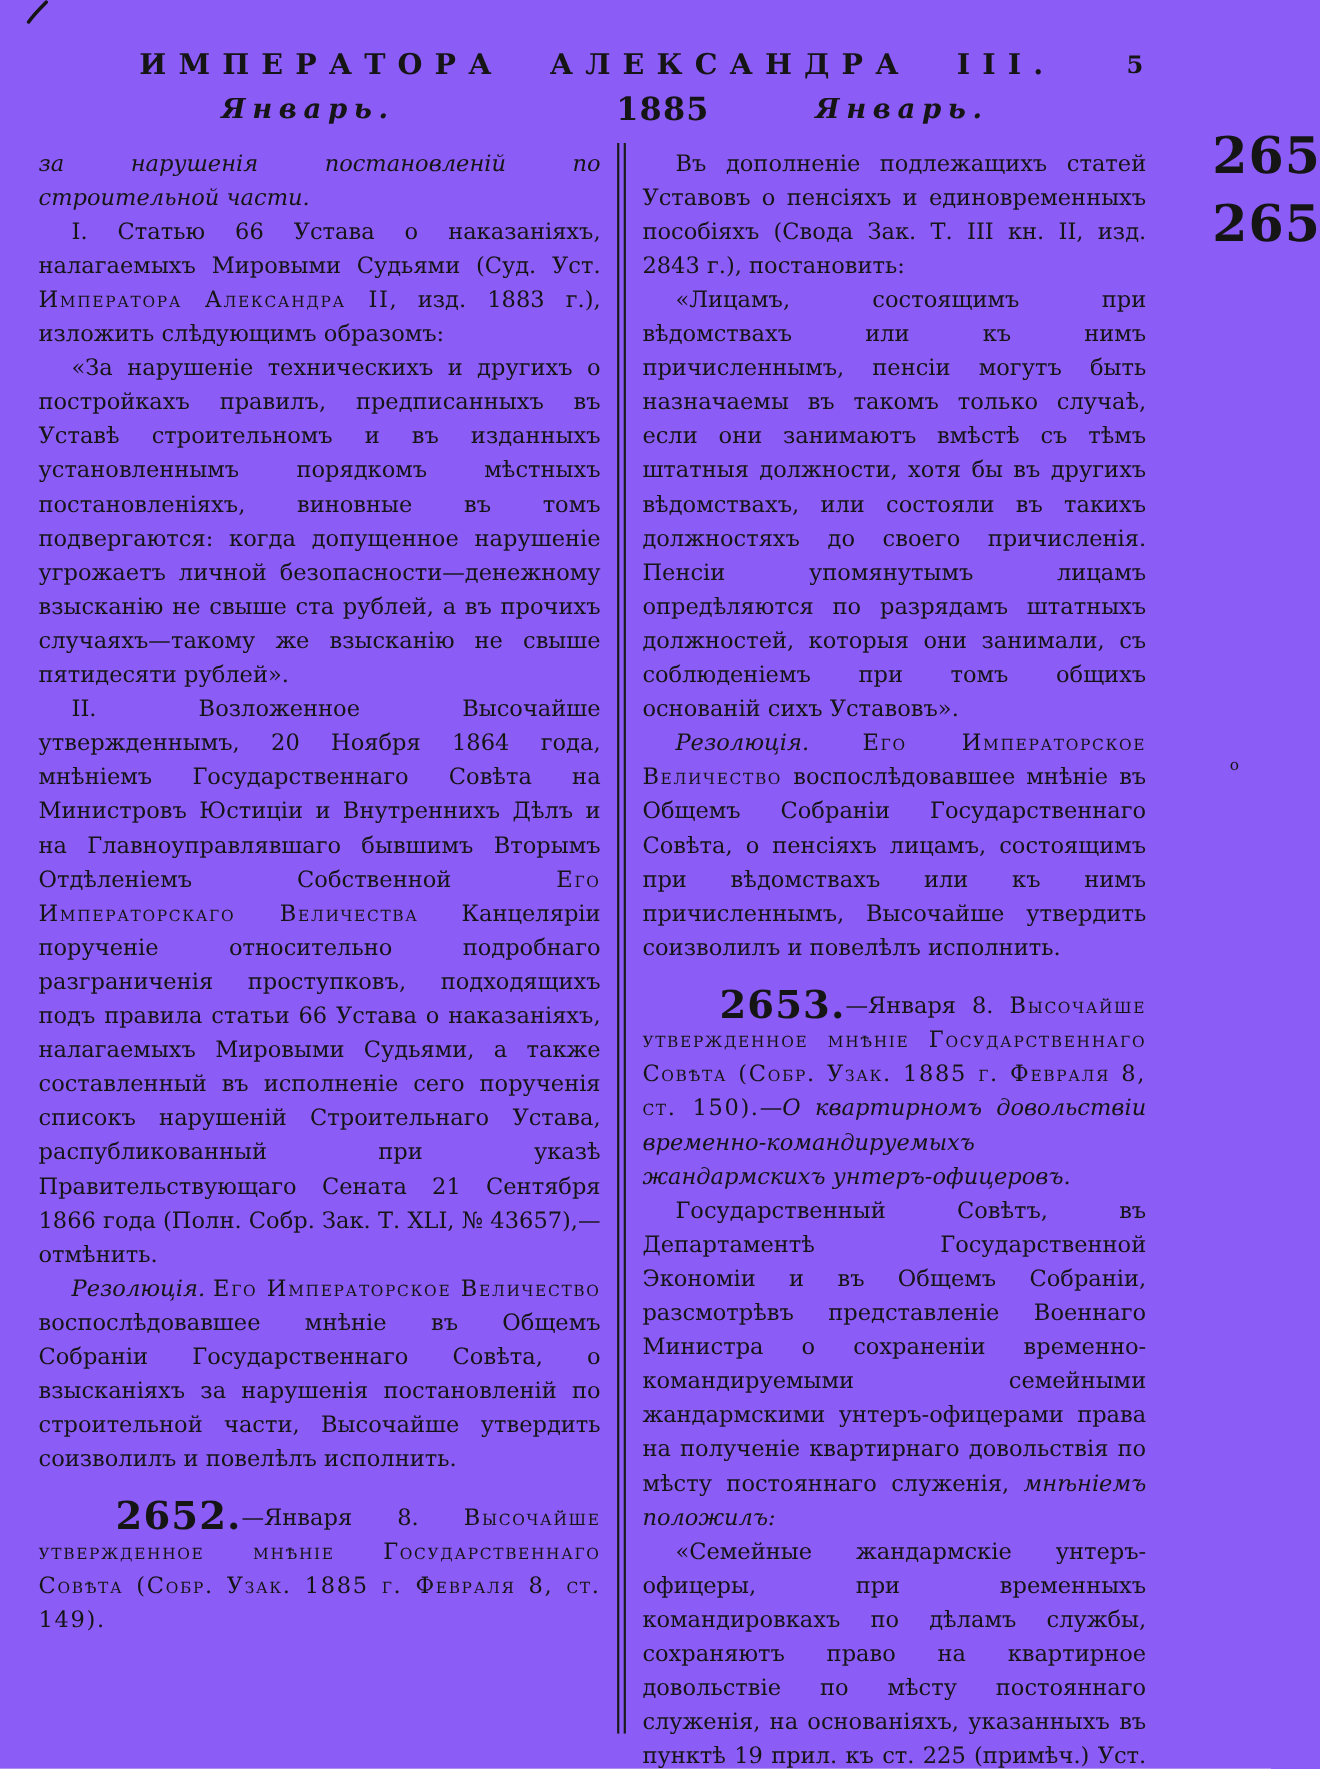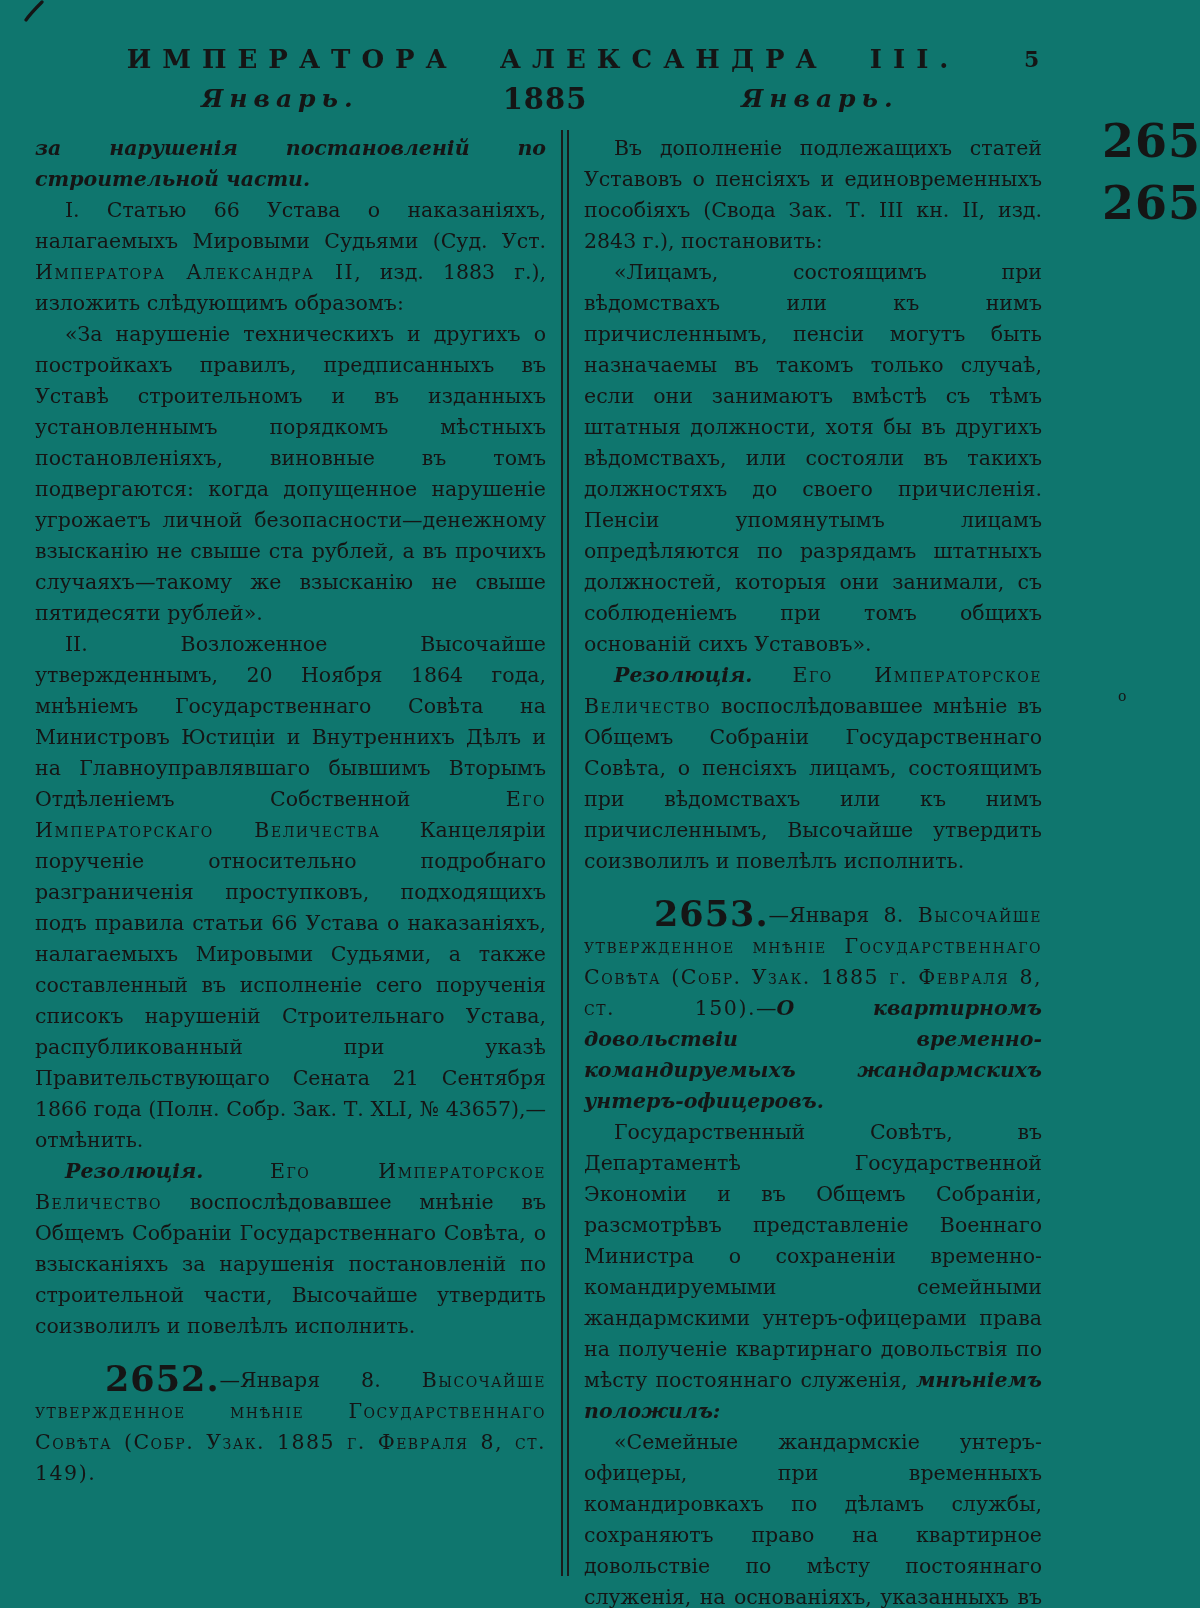--- a/index.html
+++ b/index.html
@@ -1,50 +1,50 @@
 <!DOCTYPE html>
 <html><head>
 <meta charset="utf-8">
 <style>
   * { margin:0; padding:0; box-sizing:border-box; }
   html,body { background:#e8e8e4; }
   body { font-family:"DejaVu Serif","Liberation Serif",serif; color:#151515; }
   .page {
     position:relative; width:1200px; height:1608px;
-    background:#0f766e; overflow:hidden; margin:0 auto;
+    background:#8b5cf6; overflow:hidden; margin:0 auto;
   }
   .header-title {
     position:absolute; top:44px; left:0; width:1086px;
     text-align:center; font-size:26px; font-weight:bold;
     letter-spacing:11px; word-spacing:22px; white-space:nowrap;
   }
   .page-num { position:absolute; top:46px; left:1024px; font-size:22px; font-weight:bold; }
   .subheader { position:absolute; font-weight:bold; }
   .sub-left  { top:84px; left:180px; width:200px; text-align:center; font-style:italic; font-size:25px; letter-spacing:6px; }
-  .sub-center{ top:82px; left:445px; width:200px; text-align:center; font-size:29px; letter-spacing:1px; }
+  .sub-center{ top:82px; left:445px; width:200px; text-align:right; font-size:29px; letter-spacing:1px; }
   .sub-right { top:84px; left:720px; width:200px; text-align:center; font-style:italic; font-size:25px; letter-spacing:6px; }
 
   .divider {
     position:absolute; left:561px; top:130px; height:1446px; width:8px;
     border-left:2px solid #1b1b1b; border-right:2px solid #1b1b1b;
   }
 
   .col {
     position:absolute; top:133px; text-align:justify;
     font-size:20.5px; line-height:31px;
   }
   .col-left  { left:35px;  width:511px; }
   .col-right { left:584px; width:458px; }
 
   .para        { text-indent:30px; }
   .para.cont   { text-indent:0; }
   .para.entry  { text-indent:70px; margin-top:21px; }
 
   .seg-n  { }
-  .seg-i  { font-style:italic;font-weight:bold; }
+  .seg-i  { font-style:italic; }
   .seg-sc { font-variant:small-caps; letter-spacing:1.5px; }
   .seg-num{ font-size:35px; font-weight:bold; letter-spacing:1px;
             line-height:31px; vertical-align:-4px; }
 
   .margin-num {
     position:absolute; left:1102px; font-size:46px; font-weight:bold;
     letter-spacing:1px; line-height:1;
   }
   .mn1 { top:118px; }
   .mn2 { top:180px;text-align:right; }

